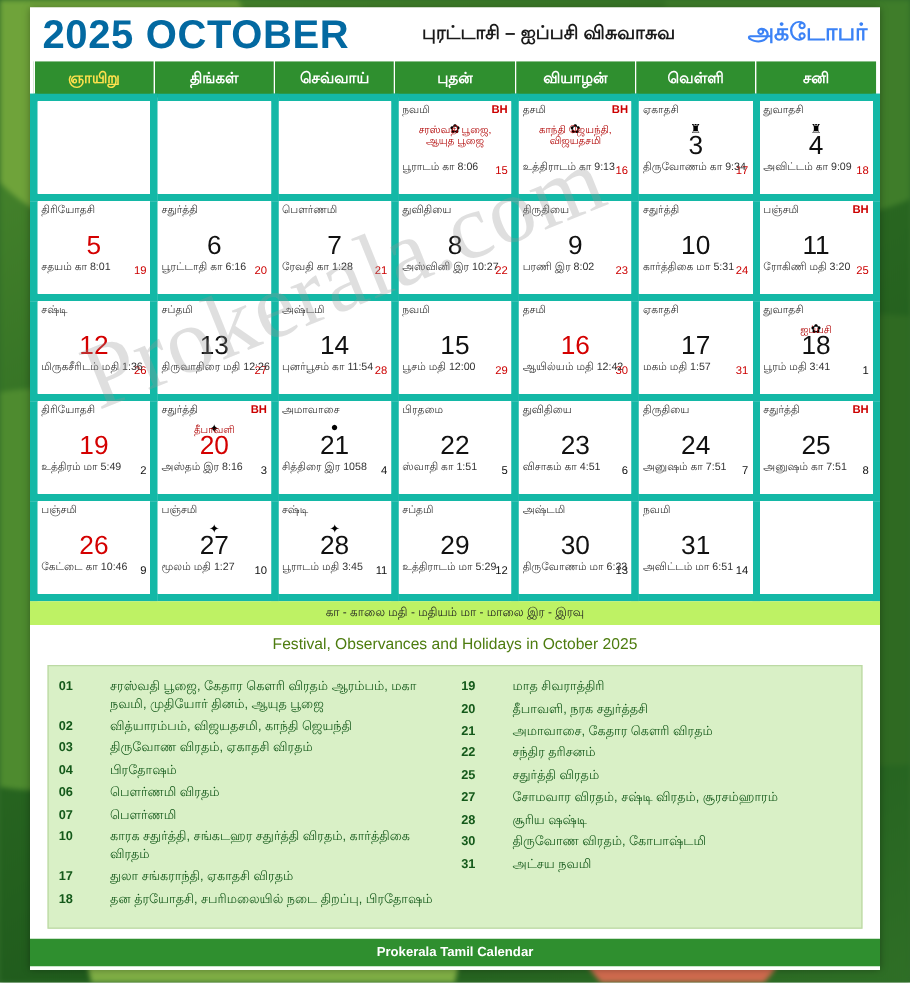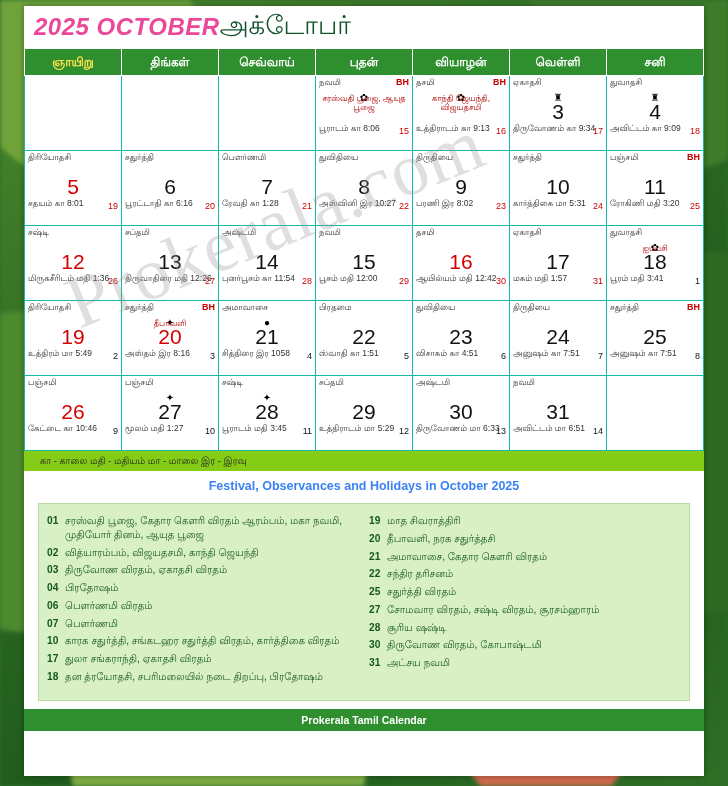--- a/index.html
+++ b/index.html
@@ -38,82 +38,83 @@
     letter-spacing:1px;
     pointer-events:none;
     white-space:nowrap;
     z-index:5;
   }
   
   .hdr{
     height:42px;display:flex;align-items:center;
     padding:0 10px;box-sizing:border-box;background:#fff;
   }
-  .hdr .y{font-size:24px;font-weight:bold;color:#ec4899;letter-spacing:.5px;font-style:italic;}
+  .hdr .y{font-size:32px;font-weight:bold;color:#0369a1;letter-spacing:.5px;}
   .hdr .mid{flex:1;text-align:center;font-size:15px;font-weight:bold;color:#1a1a1a;}
-  .hdr .ta{font-size:26px;font-weight:normal;color:#14532d;}
+  .hdr .ta{font-size:19px;font-weight:bold;color:#3b82f6;}
   
   table.cal{border-collapse:collapse;width:680px;table-layout:fixed;}
   table.cal th{
     background:#2f8f2f;color:#fff;font-size:12px;font-weight:bold;
     height:24px;border:1px solid #ffffff;
   }
   table.cal th.sun{color:#ffe14d;}
   table.cal td{
-    border:1px solid #14b8a6;height:74px;vertical-align:top;
+    border:6px solid #14b8a6;height:74px;vertical-align:top;
     padding:0;position:relative;background:#fff;
   }
   .cell{position:relative;height:74px;}
   .tl{position:absolute;left:3px;top:2px;font-size:8.5px;color:#333;line-height:1.1;max-width:62px;}
   .tr{position:absolute;right:3px;top:2px;font-size:8.5px;color:#333;line-height:1.1;text-align:right;max-width:48px;}
   .tr.bh{color:#cc0000;font-weight:bold;font-size:9px;}
   .num{
     position:absolute;left:0;right:0;top:24px;text-align:center;
     font-size:21px;color:#111;
   }
   .num.red{color:#d40000;}
   .sm{position:absolute;right:3px;bottom:14px;font-size:9px;color:#cc0000;}
   .sm.black{color:#111;}
   .bot{position:absolute;left:3px;bottom:16px;font-size:8.5px;color:#333;}
   .evt{
     position:absolute;left:0;right:0;top:18px;text-align:center;
     font-size:8.2px;color:#b00000;line-height:1.15;padding:0 4px;
   }
   .dot{position:absolute;left:50%;top:16px;transform:translateX(-50%);font-size:10px;}
   .legend{
-    font-size:9.5px;color:#222;padding:4px 16px 3px;background:#84cc16;
+    text-align:center;font-size:9.5px;color:#222;padding:4px 3px 3px;background:#bef264;
   }
   .festhdr{
-    text-align:center;font-size:12.5px;font-weight:bold;color:#3b82f6;
+    text-align:center;font-size:12.5px;font-weight:normal;color:#4d7c0f;
     padding:8px 0 10px;background:#fff;
   }
   .festbox{
     margin:0 14px;background:#d9f0c6;border:1px solid #bcd9a4;
     padding:10px 8px 12px;display:flex;gap:10px;
   }
   .col{flex:1;}
-  .fi{display:flex;font-size:10.2px;color:#14591a;line-height:1.35;margin-bottom:4px;}
+  .fi{display:flex;font-size:10.2px;color:#14591a;line-height:1.35;margin-bottom:4px;gap:23px;}
   .fi .fn{width:18px;flex:none;font-weight:bold;color:#14591a;}
   .fi .ft{flex:1;}
   .footer{
     margin-top:8px;background:#2f8f2f;color:#fff;text-align:center;
     font-size:10.5px;font-weight:bold;padding:5px 1px;
   }
 </style>
 </head>
 <body>
 
 <div class="bg"></div>
 
 <div class="sheet">
 
   <div class="watermark">Prokerala.com</div>
 
   <div class="hdr">
     <div class="y">2025 OCTOBER</div>
+    <div class="mid">புரட்டாசி – ஐப்பசி விசுவாசுவ</div>
     <div class="ta">அக்டோபர்</div>
   </div>
 
   <table class="cal">
     <thead>
       <tr>
         <th class="sun">ஞாயிறு</th>
         <th>திங்கள்</th>
         <th>செவ்வாய்</th>
         <th>புதன்</th>

